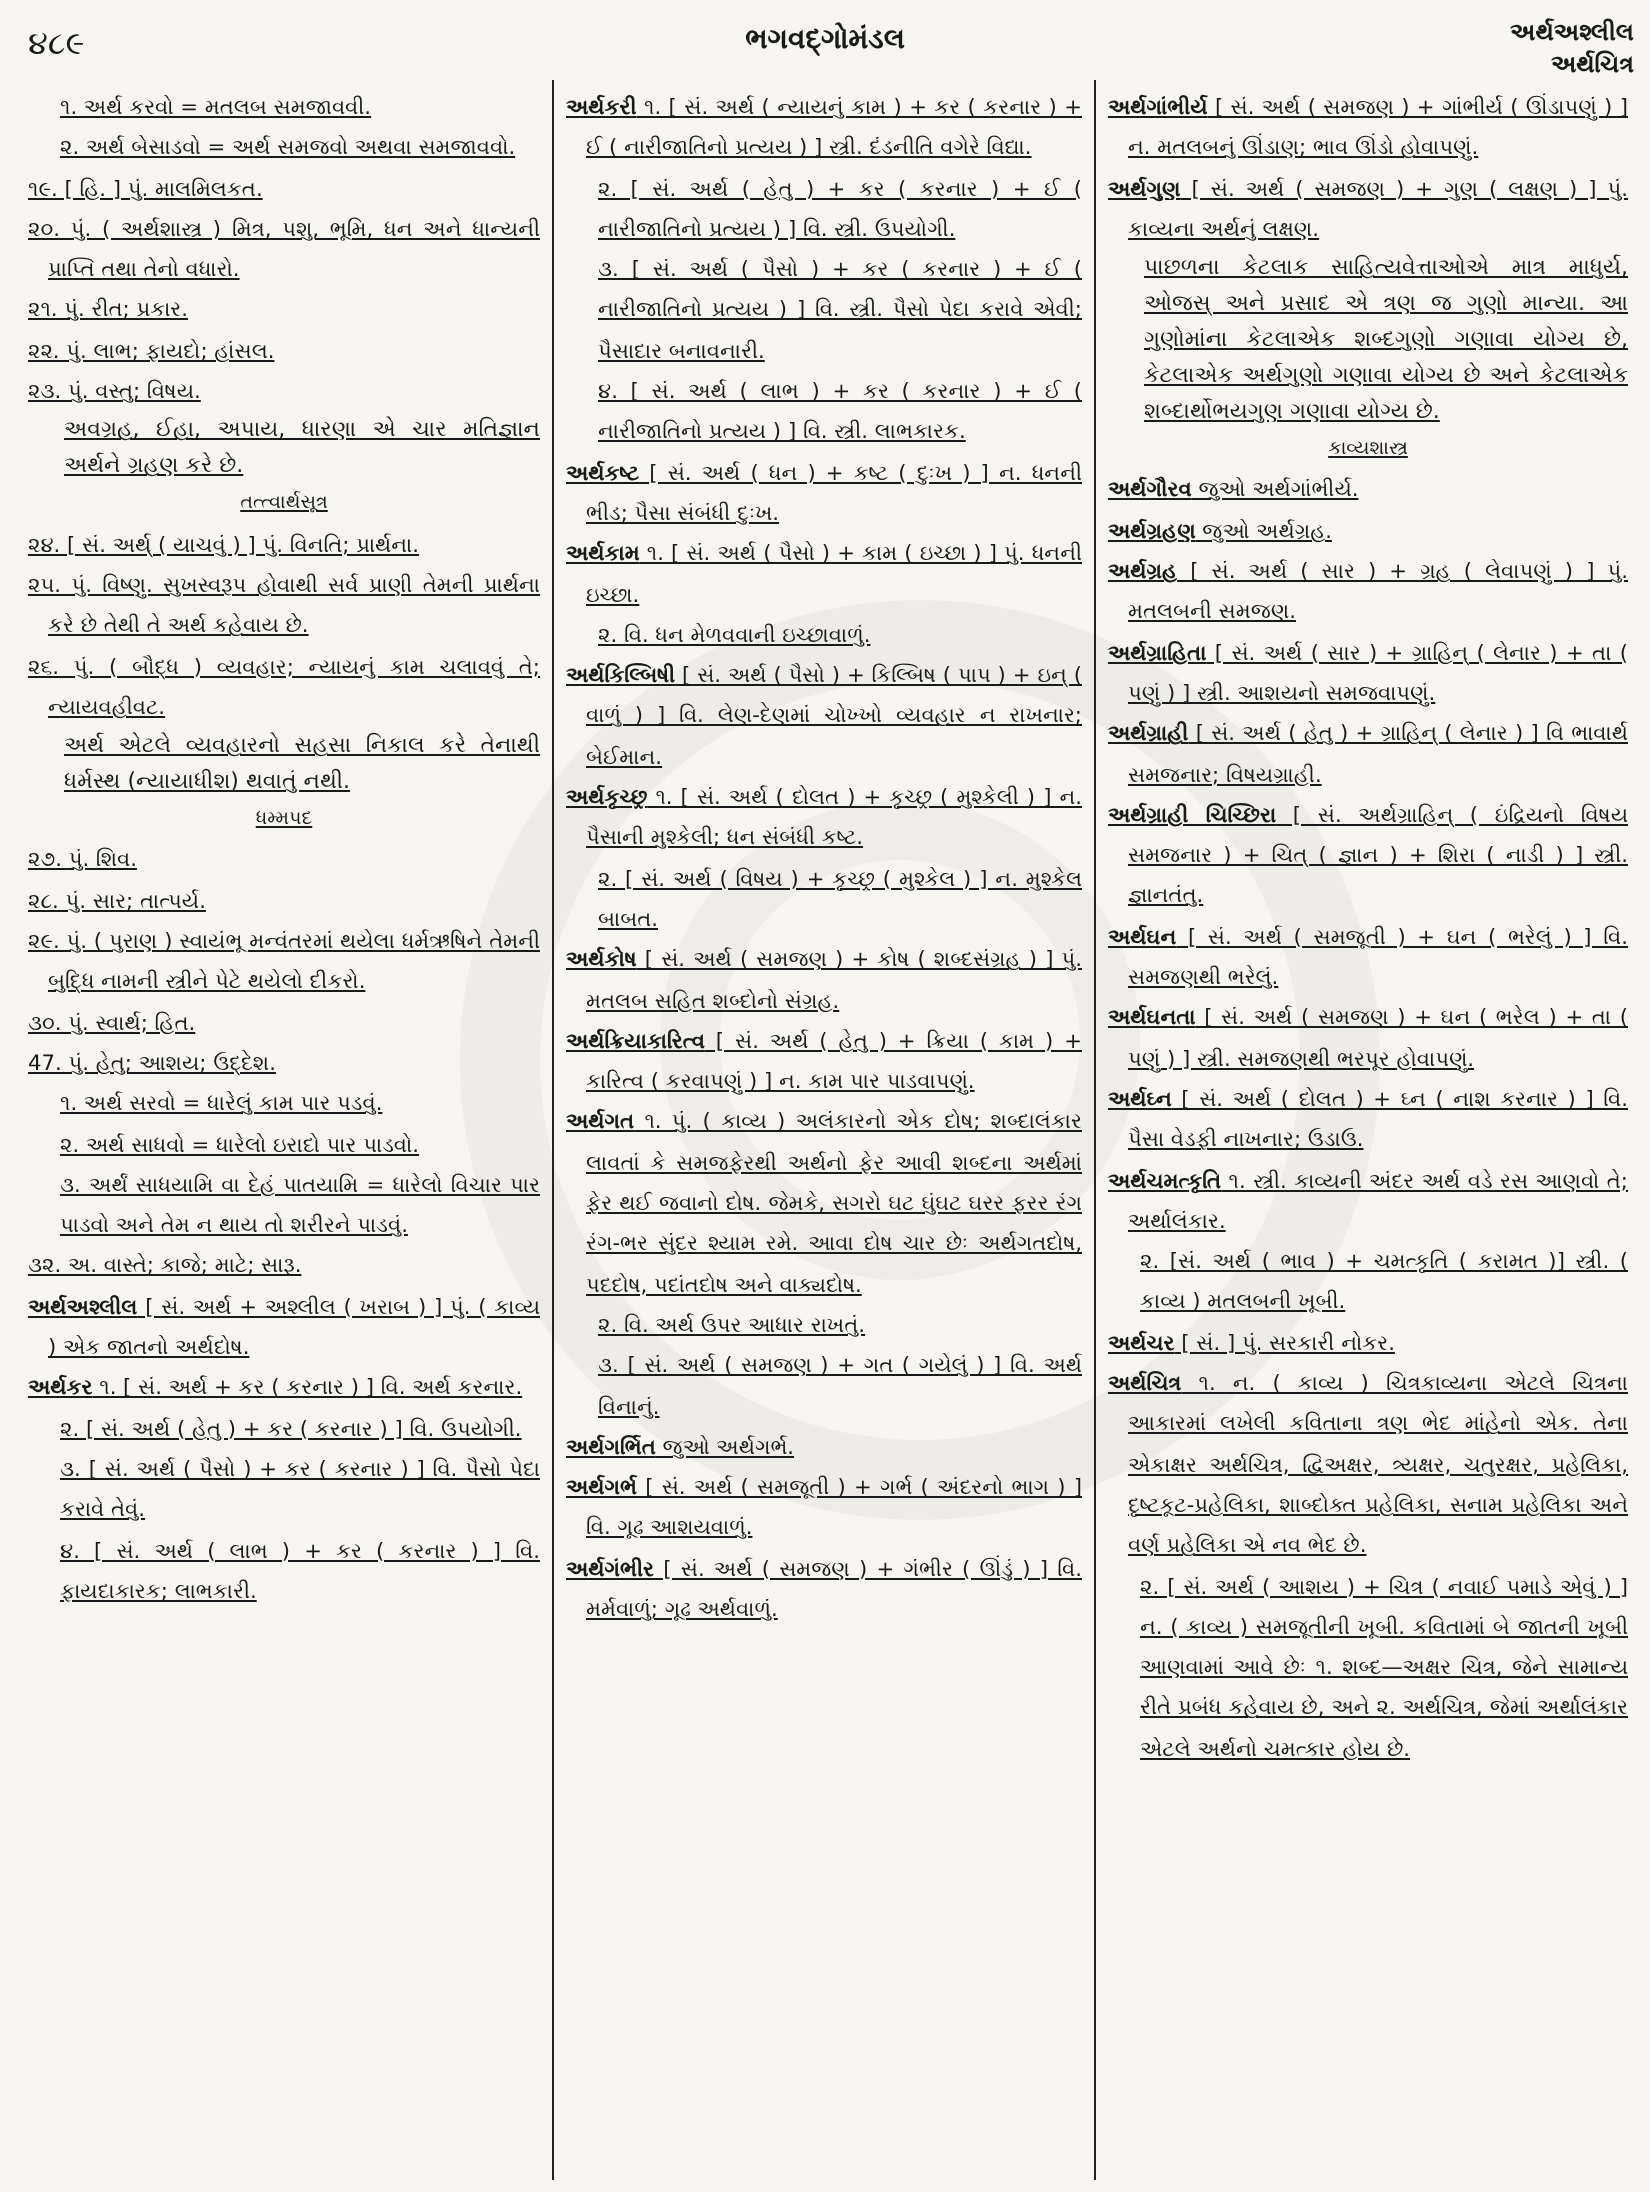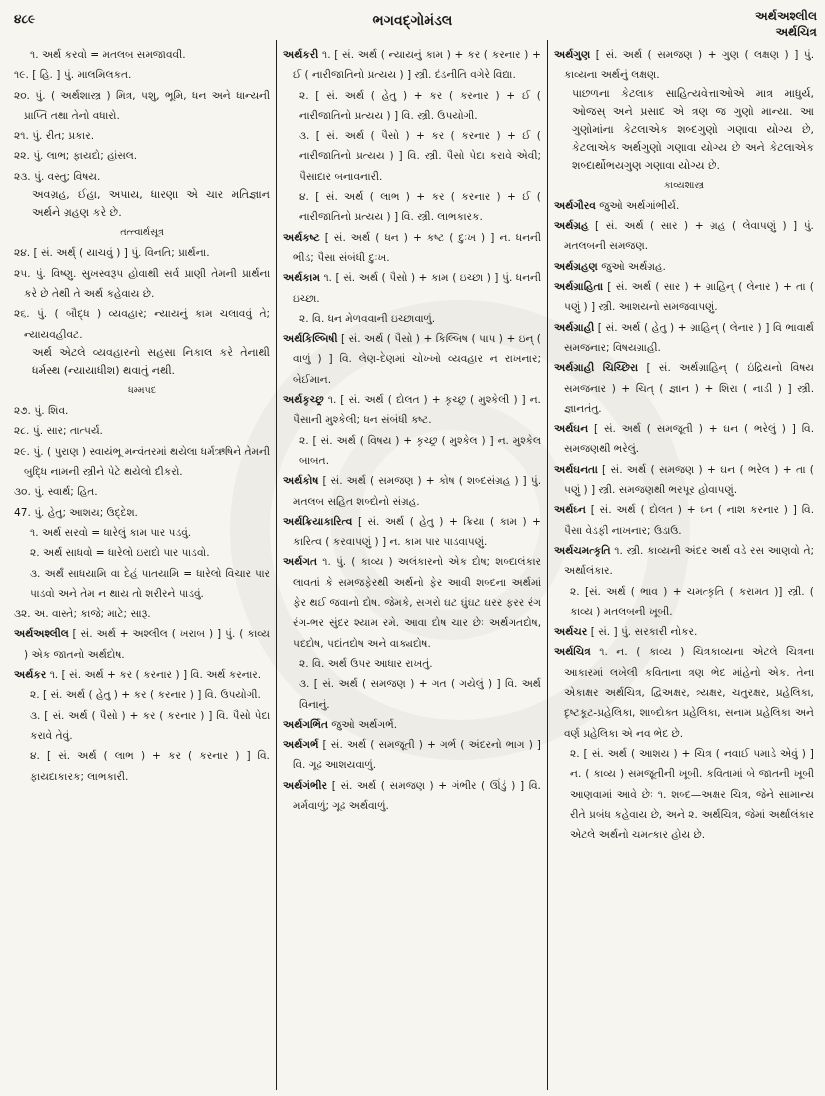--- a/index.html
+++ b/index.html
@@ -20,40 +20,41 @@
     position: absolute; left: 330px; top: 400px;
     width: 180px; height: 180px; border-radius: 50%;
     border: 30px solid rgba(0,0,0,0.03);
     pointer-events: none;
   }
   .header {
     position: absolute; top: 0; left: 0; width: 825px; height: 40px;
   }
   .page-num {
     position: absolute; left: 14px; top: 12px;
-    font-size: 12px; font-weight: bold;
+    font-size: 16px; font-weight: normal;
   }
   .running-title {
     position: absolute; left: 0; width: 825px; top: 12px;
     text-align: center; font-size: 14px; font-weight: bold;
   }
   .guide-words {
     position: absolute; right: 8px; top: 8px;
     text-align: right; font-size: 12px; font-weight: bold; line-height: 16px;
   }
   .columns {
     position: absolute; top: 40px; left: 8px; width: 812px; height: 1050px;
     display: flex;
   }
   .col {
     box-sizing: border-box;
     padding: 4px 6px 0 6px;
     font-size: 10.6px;
     line-height: 20.3px;
     overflow: hidden;
+    text-decoration: underline;
   }
   .col1 { width: 269px; border-right: 1.5px solid #222; }
   .col2 { width: 271px; border-right: 1.5px solid #222; }
   .col3 { width: 272px; }
   .entry { text-indent: -10px; padding-left: 10px; text-align: justify; }
   .sub { text-indent: 0; padding-left: 16px; text-align: justify; }
   .note {
     padding-left: 18px; font-size: 11px; line-height: 18px; text-align: justify;
   }
   .src { text-align: center; font-size: 9.6px; }
@@ -70,20 +71,21 @@
   <div class="running-title">ભગવદ્ગોમંડલ</div>
   <div class="guide-words">
     <div>અર્થઅશ્લીલ</div>
     <div>અર્થચિત્ર</div>
   </div>
 </div>
 
 <div class="columns">
   <div class="col col1">
       <div class="sub"><span>૧. અર્થ કરવો = મતલબ સમજાવવી.</span></div>
+      <div class="sub"><span>૨. અર્થ બેસાડવો = અર્થ સમજવો અથવા સમજાવવો.</span></div>
       <div class="entry"><span>૧૯. [ હિ. ] પું. માલમિલકત.</span></div>
       <div class="entry"><span>૨૦. પું. ( અર્થશાસ્ત્ર ) મિત્ર, પશુ, ભૂમિ, ધન અને ધાન્યની પ્રાપ્તિ તથા તેનો વધારો.</span></div>
       <div class="entry"><span>૨૧. પું. રીત; પ્રકાર.</span></div>
       <div class="entry"><span>૨૨. પું. લાભ; ફાયદો; હાંસલ.</span></div>
       <div class="entry"><span>૨૩. પું. વસ્તુ; વિષય.</span></div>
       <div class="note"><span>અવગ્રહ, ઈહા, અપાય, ધારણા એ ચાર મતિજ્ઞાન અર્થને ગ્રહણ કરે છે.</span></div>
       <div class="src"><span>તત્ત્વાર્થસૂત્ર</span></div>
       <div class="entry"><span>૨૪. [ સં. અર્થ્ ( યાચવું ) ] પું. વિનતિ; પ્રાર્થના.</span></div>
       <div class="entry"><span>૨૫. પું. વિષ્ણુ. સુખસ્વરૂપ હોવાથી સર્વ પ્રાણી તેમની પ્રાર્થના કરે છે તેથી તે અર્થ કહેવાય છે.</span></div>
       <div class="entry"><span>૨૬. પું. ( બૌદ્ધ ) વ્યવહાર; ન્યાયનું કામ ચલાવવું તે; ન્યાયવહીવટ.</span></div>
@@ -118,26 +120,27 @@
       <div class="entry"><span class="hw">અર્થકોષ</span><span> [ સં. અર્થ ( સમજણ ) + કોષ ( શબ્દસંગ્રહ ) ] પું. મતલબ સહિત શબ્દોનો સંગ્રહ.</span></div>
       <div class="entry"><span class="hw">અર્થક્રિયાકારિત્વ</span><span> [ સં. અર્થ ( હેતુ ) + ક્રિયા ( કામ ) + કારિત્વ ( કરવાપણું ) ] ન. કામ પાર પાડવાપણું.</span></div>
       <div class="entry"><span class="hw">અર્થગત</span><span> ૧. પું. ( કાવ્ય ) અલંકારનો એક દોષ; શબ્દાલંકાર લાવતાં કે સમજફેરથી અર્થનો ફેર આવી શબ્દના અર્થમાં ફેર થઈ જવાનો દોષ. જેમકે, સગરો ઘટ ઘુંઘટ ઘરર ફરર રંગ રંગ-ભર સુંદર શ્યામ રમે. આવા દોષ ચાર છેઃ અર્થગતદોષ, પદદોષ, પદાંતદોષ અને વાક્યદોષ.</span></div>
       <div class="sub"><span>૨. વિ. અર્થ ઉપર આધાર રાખતું.</span></div>
       <div class="sub"><span>૩. [ સં. અર્થ ( સમજણ ) + ગત ( ગયેલું ) ] વિ. અર્થ વિનાનું.</span></div>
       <div class="entry"><span class="hw">અર્થગર્ભિત</span><span> જુઓ અર્થગર્ભ.</span></div>
       <div class="entry"><span class="hw">અર્થગર્ભ</span><span> [ સં. અર્થ ( સમજૂતી ) + ગર્ભ ( અંદરનો ભાગ ) ] વિ. ગૂઢ આશયવાળું.</span></div>
       <div class="entry"><span class="hw">અર્થગંભીર</span><span> [ સં. અર્થ ( સમજણ ) + ગંભીર ( ઊંડું ) ] વિ. મર્મવાળું; ગૂઢ અર્થવાળું.</span></div>
     </div>
   <div class="col col3">
+      <div class="entry"><span class="hw">અર્થગાંભીર્ય</span><span> [ સં. અર્થ ( સમજણ ) + ગાંભીર્ય ( ઊંડાપણું ) ] ન. મતલબનું ઊંડાણ; ભાવ ઊંડો હોવાપણું.</span></div>
       <div class="entry"><span class="hw">અર્થગુણ</span><span> [ સં. અર્થ ( સમજણ ) + ગુણ ( લક્ષણ ) ] પું. કાવ્યના અર્થનું લક્ષણ.</span></div>
       <div class="note"><span>પાછળના કેટલાક સાહિત્યવેત્તાઓએ માત્ર માધુર્ય, ઓજસ્ અને પ્રસાદ એ ત્રણ જ ગુણો માન્યા. આ ગુણોમાંના કેટલાએક શબ્દગુણો ગણાવા યોગ્ય છે, કેટલાએક અર્થગુણો ગણાવા યોગ્ય છે અને કેટલાએક શબ્દાર્થોભયગુણ ગણાવા યોગ્ય છે.</span></div>
       <div class="src"><span>કાવ્યશાસ્ત્ર</span></div>
       <div class="entry"><span class="hw">અર્થગૌરવ</span><span> જુઓ અર્થગાંભીર્ય.</span></div>
+      <div class="entry"><span class="hw">અર્થગ્રહણ</span><span> જુઓ અર્થગ્રહ.</span></div>
       <div class="entry"><span class="hw">અર્થગ્રહ</span><span> [ સં. અર્થ ( સાર ) + ગ્રહ ( લેવાપણું ) ] પું. મતલબની સમજણ.</span></div>
-      <div class="entry"><span class="hw">અર્થગ્રહણ</span><span> જુઓ અર્થગ્રહ.</span></div>
       <div class="entry"><span class="hw">અર્થગ્રાહિતા</span><span> [ સં. અર્થ ( સાર ) + ગ્રાહિન્ ( લેનાર ) + તા ( પણું ) ] સ્ત્રી. આશયનો સમજવાપણું.</span></div>
       <div class="entry"><span class="hw">અર્થગ્રાહી</span><span> [ સં. અર્થ ( હેતુ ) + ગ્રાહિન્ ( લેનાર ) ] વિ ભાવાર્થ સમજનાર; વિષયગ્રાહી.</span></div>
       <div class="entry"><span class="hw">અર્થગ્રાહી ચિચ્છિરા</span><span> [ સં. અર્થગ્રાહિન્ ( ઇંદ્રિયનો વિષય સમજનાર ) + ચિત્ ( જ્ઞાન ) + શિરા ( નાડી ) ] સ્ત્રી. જ્ઞાનતંતુ.</span></div>
       <div class="entry"><span class="hw">અર્થઘન</span><span> [ સં. અર્થ ( સમજૂતી ) + ઘન ( ભરેલું ) ] વિ. સમજણથી ભરેલું.</span></div>
       <div class="entry"><span class="hw">અર્થઘનતા</span><span> [ સં. અર્થ ( સમજણ ) + ઘન ( ભરેલ ) + તા ( પણું ) ] સ્ત્રી. સમજણથી ભરપૂર હોવાપણું.</span></div>
       <div class="entry"><span class="hw">અર્થઘ્ન</span><span> [ સં. અર્થ ( દોલત ) + ઘ્ન ( નાશ કરનાર ) ] વિ. પૈસા વેડફી નાખનાર; ઉડાઉ.</span></div>
       <div class="entry"><span class="hw">અર્થચમત્કૃતિ</span><span> ૧. સ્ત્રી. કાવ્યની અંદર અર્થ વડે રસ આણવો તે; અર્થાલંકાર.</span></div>
       <div class="sub"><span>૨. [સં. અર્થ ( ભાવ ) + ચમત્કૃતિ ( કરામત )] સ્ત્રી. ( કાવ્ય ) મતલબની ખૂબી.</span></div>
       <div class="entry"><span class="hw">અર્થચર</span><span> [ સં. ] પું. સરકારી નોકર.</span></div>
       <div class="entry"><span class="hw">અર્થચિત્ર</span><span> ૧. ન. ( કાવ્ય ) ચિત્રકાવ્યના એટલે ચિત્રના આકારમાં લખેલી કવિતાના ત્રણ ભેદ માંહેનો એક. તેના એકાક્ષર અર્થચિત્ર, દ્વિઅક્ષર, ત્ર્યક્ષર, ચતુરક્ષર, પ્રહેલિકા, દૃષ્ટકૂટ-પ્રહેલિકા, શાબ્દોક્ત પ્રહેલિકા, સનામ પ્રહેલિકા અને વર્ણ પ્રહેલિકા એ નવ ભેદ છે.</span></div>

